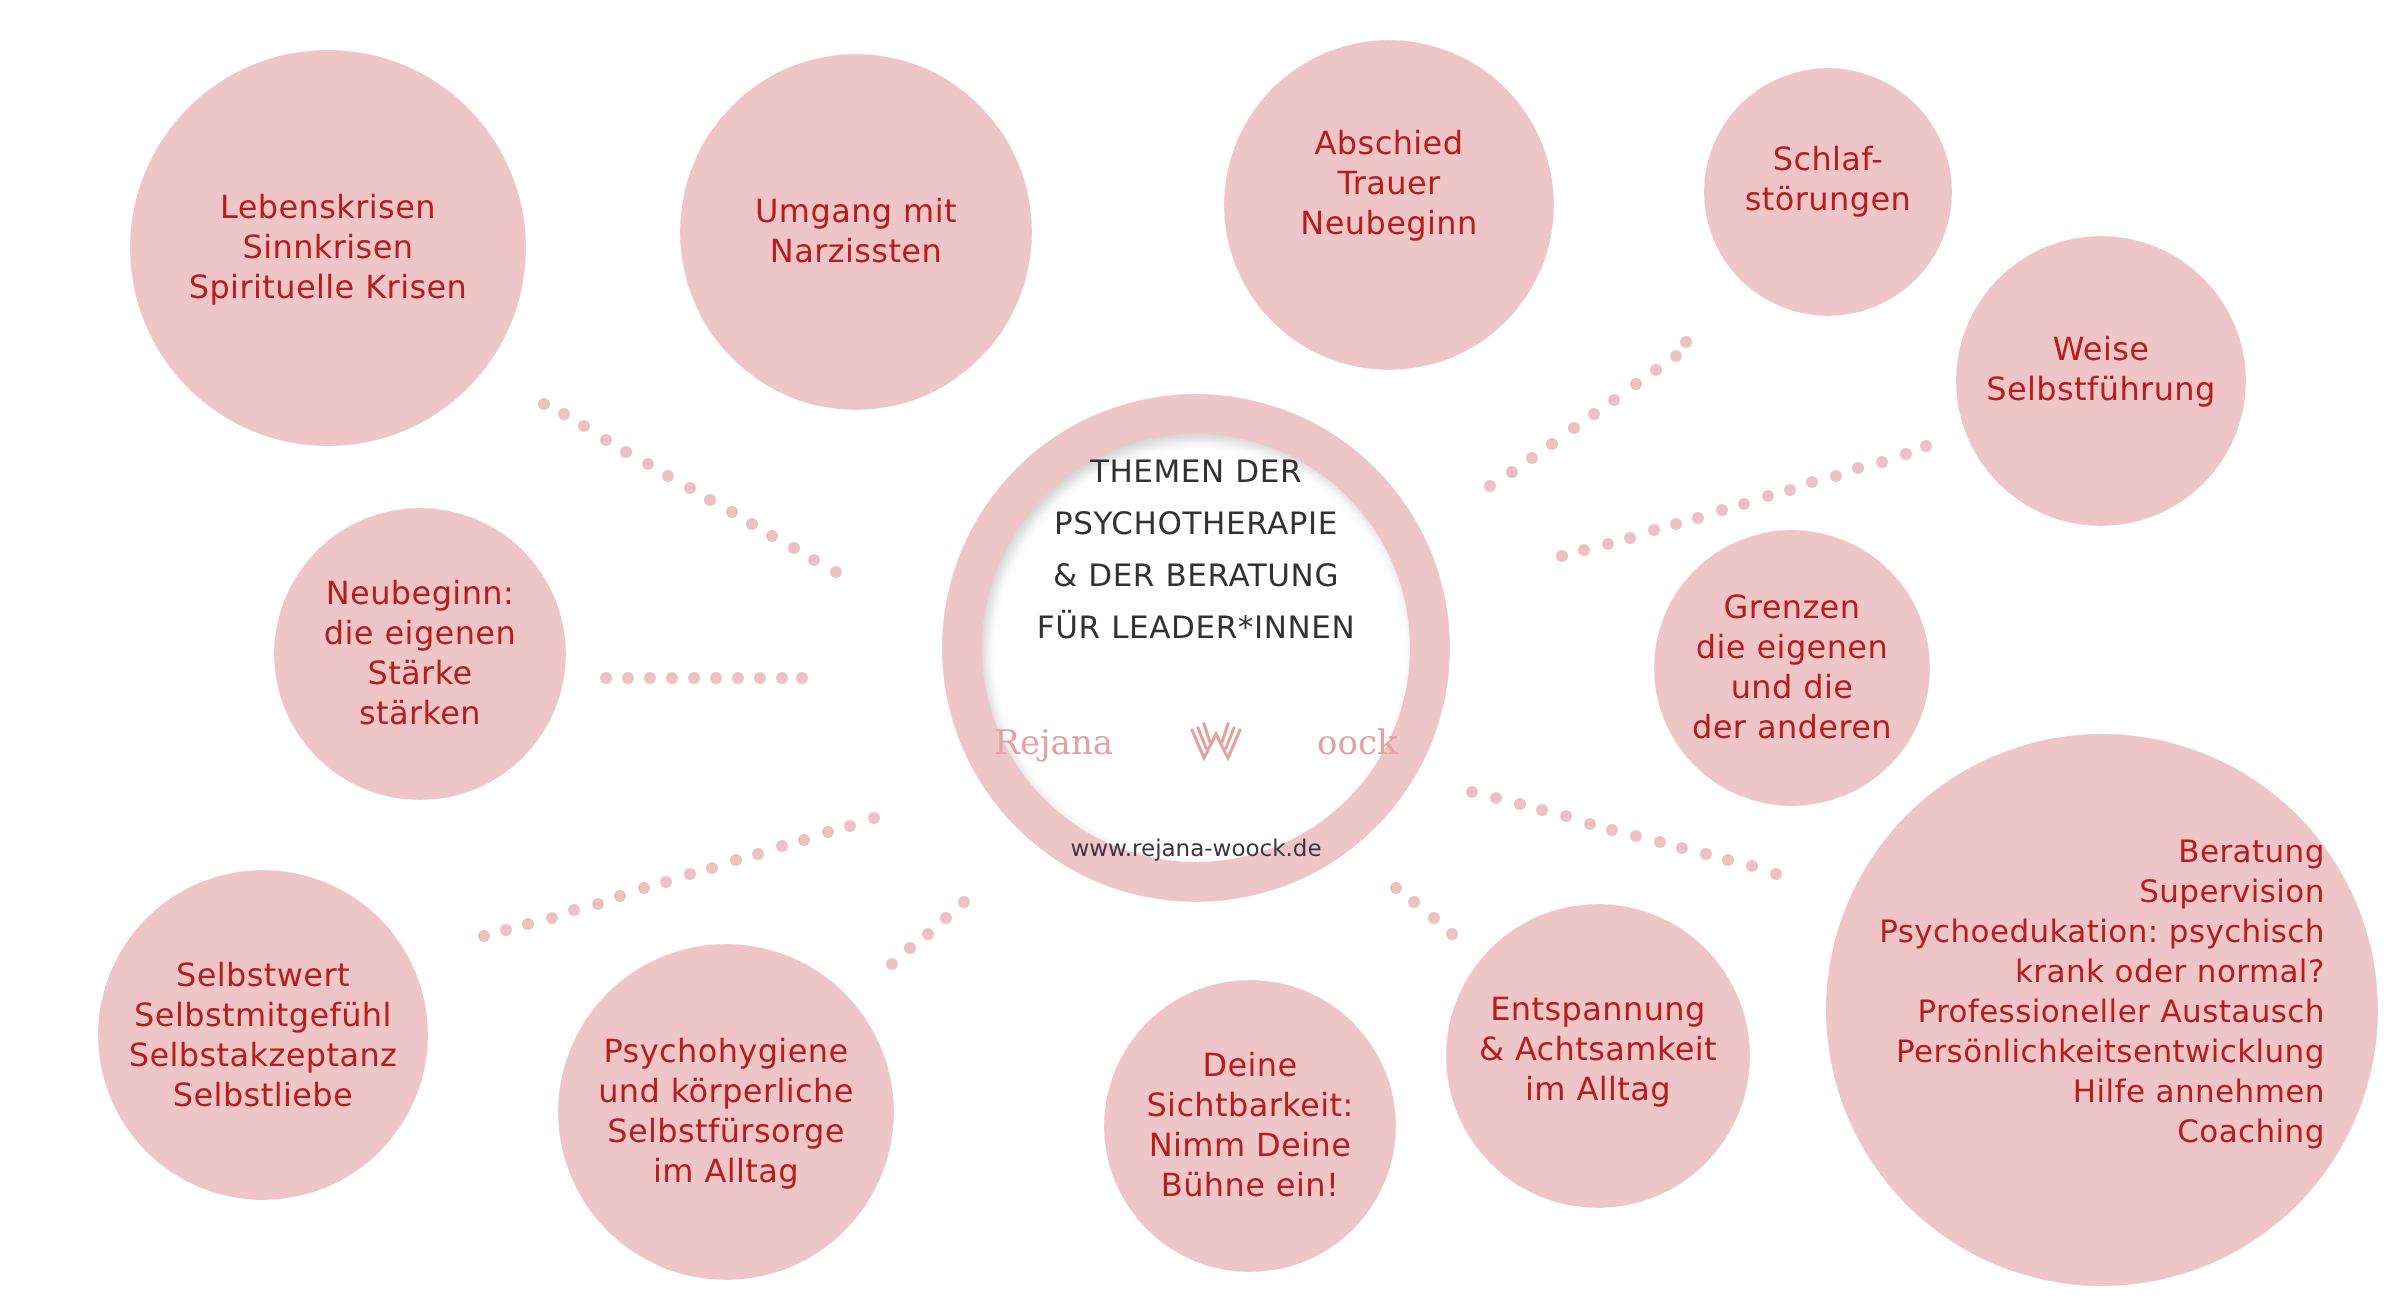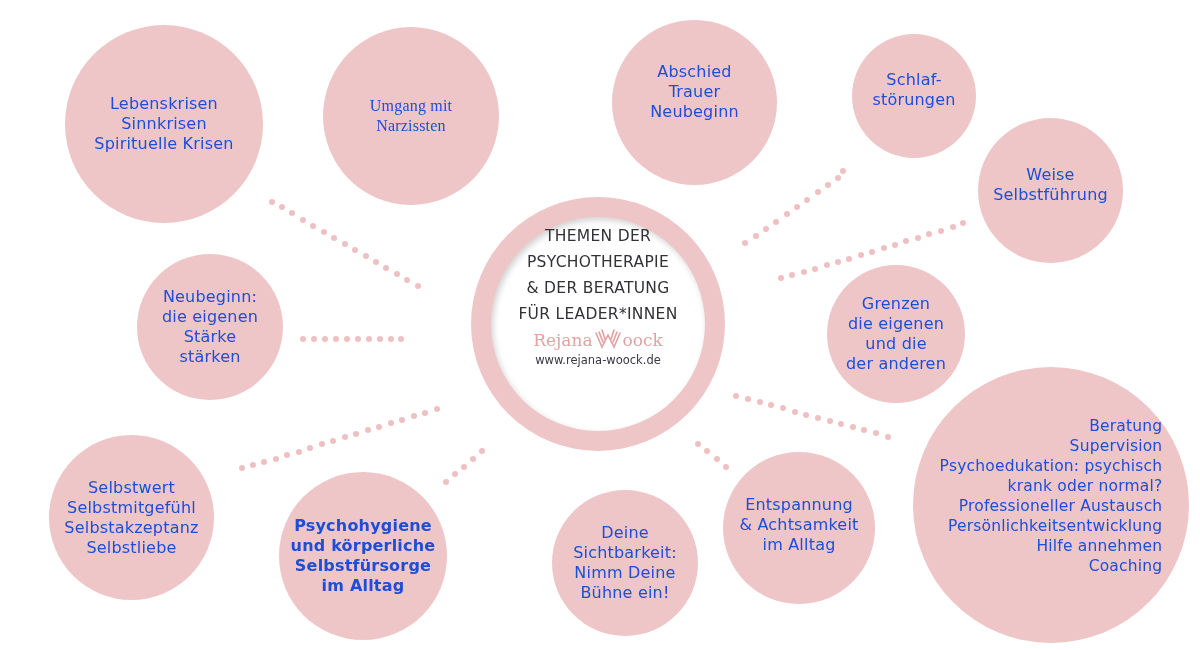--- a/index.html
+++ b/index.html
@@ -12,57 +12,58 @@
       display: flex;
       align-items: center;
       justify-content: center;
       text-align: center;
       flex-direction: column;
     }
     .bubble .txt {
       font-size: 16px;
       line-height: 20px;
       letter-spacing: 0.2px;
-      color: #1d4ed8;
+      color: #b91c1c;
       white-space: pre-line;
     }
     .dots { position: absolute; left: 0; top: 0; width: 1200px; height: 650px; pointer-events: none; }
     .center-ring {
       position: absolute;
       left: 471px; top: 197px;
       width: 254px; height: 254px;
       border-radius: 50%;
       background: #efc6c7;
       display: flex; align-items: center; justify-content: center;
     }
     .center-inner {
       width: 214px; height: 214px;
       border-radius: 50%;
       background: #ffffff;
       box-shadow: inset 2px 3px 6px rgba(0,0,0,0.18);
-      display: flex; flex-direction: column; align-items: center; justify-content: flex-start;
+      display: flex; flex-direction: column; align-items: center; justify-content: space-between;
       padding-top: 6px;
     }
     .center-title {
       font-family: "DejaVu Sans", sans-serif;
       font-size: 15.5px;
       line-height: 26px;
       font-weight: 500;
       letter-spacing: 0.3px;
       text-align: center;
       color: #333135;
       white-space: pre-line;
     }
     .logo {
       display: flex; align-items: flex-end; justify-content: center;
       font-family: "DejaVu Serif", "Liberation Serif", serif;
       font-size: 17px;
       color: #e3a1a1;
       margin-top: 2px;
       line-height: 22px;
+      gap: 36px;
     }
     .logo svg { margin: 0 0 2px 0; }
     .site {
       font-family: "DejaVu Sans", sans-serif;
       font-size: 11.5px;
       color: #3b3640;
       margin-top: 2px;
     }
   </style>
 </head>
@@ -190,21 +191,21 @@
     </g>
   </g>
 </svg>
 
 <div class="bubble" style="left:65px; top:25px; width:198px; height:198px;">
   <span class="txt">Lebenskrisen
 Sinnkrisen
 Spirituelle Krisen</span>
 </div>
 
-<div class="bubble" style="left:323px; top:27px; width:176px; height:178px;font-family:Liberation Serif, serif;">
+<div class="bubble" style="left:340px; top:27px; width:176px; height:178px;">
   <span class="txt">Umgang mit
 Narzissten</span>
 </div>
 
 <div class="bubble" style="left:612px; top:20px; width:165px; height:165px;">
   <span class="txt" style="margin-top:-22px;">Abschied
 Trauer
 Neubeginn</span>
 </div>
 
@@ -232,21 +233,21 @@
 der anderen</span>
 </div>
 
 <div class="bubble" style="left:49px; top:435px; width:165px; height:165px;">
   <span class="txt">Selbstwert
 Selbstmitgefühl
 Selbstakzeptanz
 Selbstliebe</span>
 </div>
 
-<div class="bubble" style="left:279px; top:472px; width:168px; height:168px;font-weight:bold;">
+<div class="bubble" style="left:279px; top:472px; width:168px; height:168px;">
   <span class="txt">Psychohygiene
 und körperliche
 Selbstfürsorge
 im Alltag</span>
 </div>
 
 <div class="bubble" style="left:552px; top:490px; width:146px; height:146px;">
   <span class="txt">Deine
 Sichtbarkeit:
 Nimm Deine

